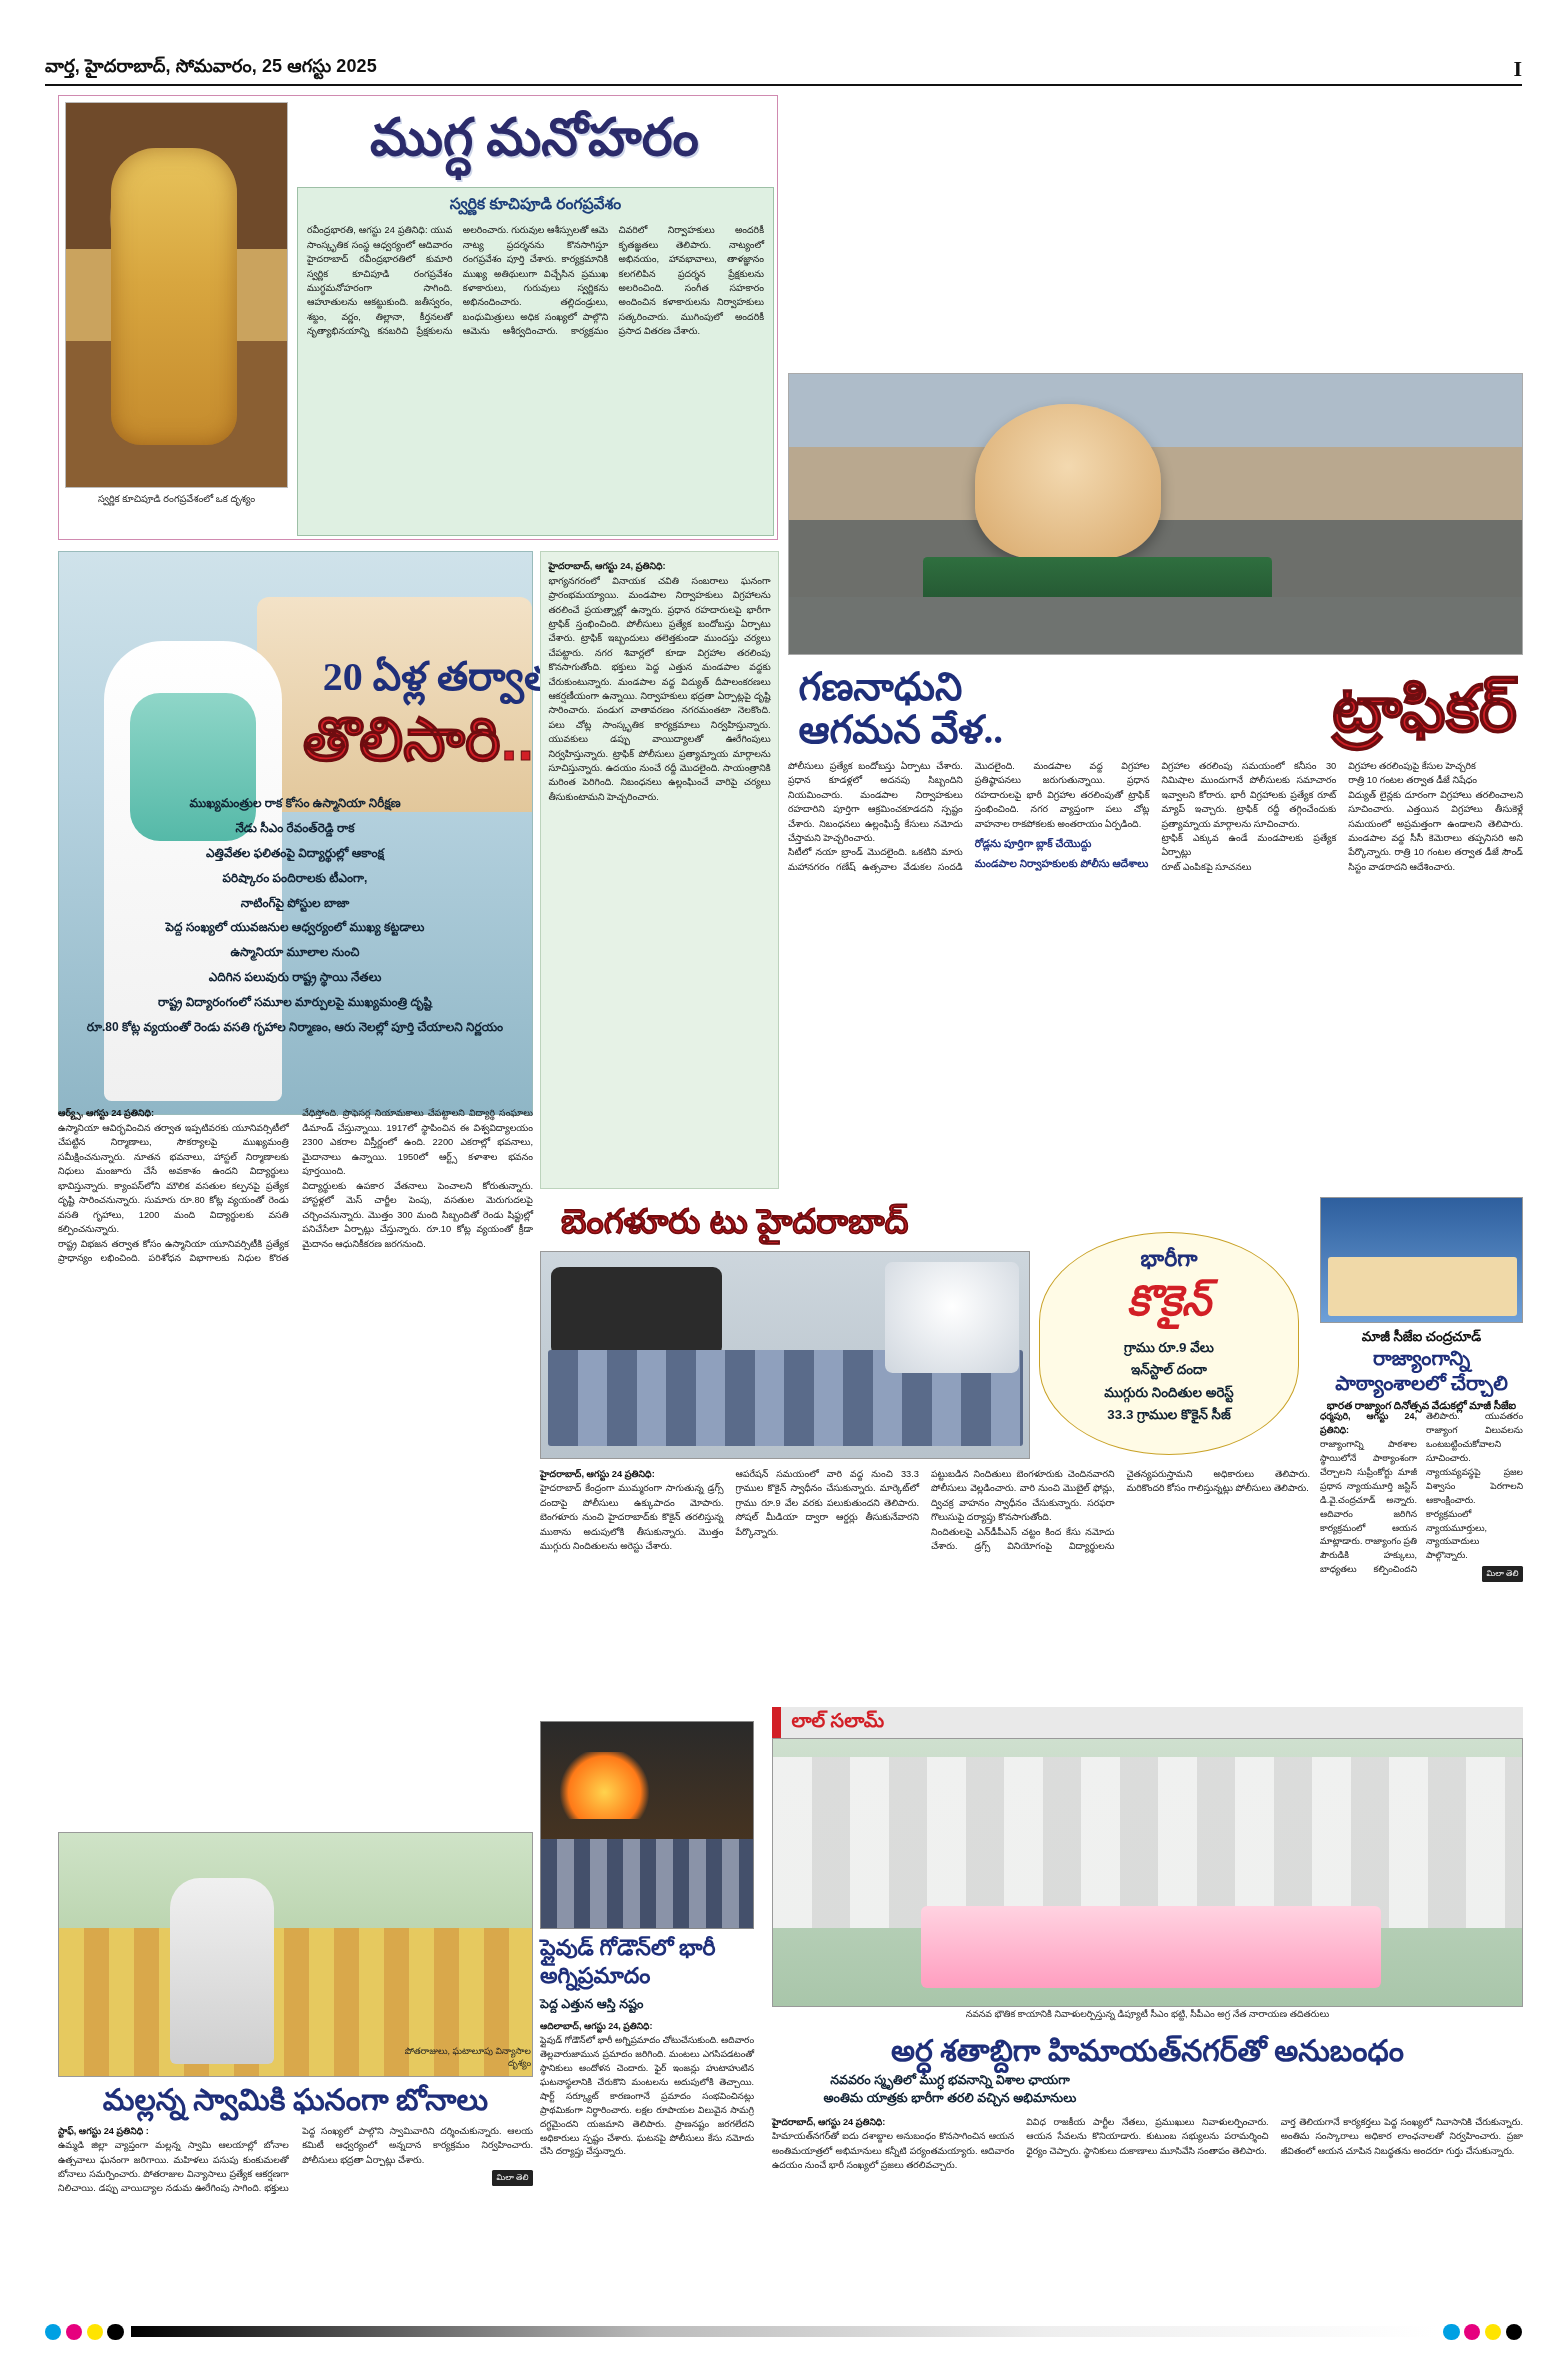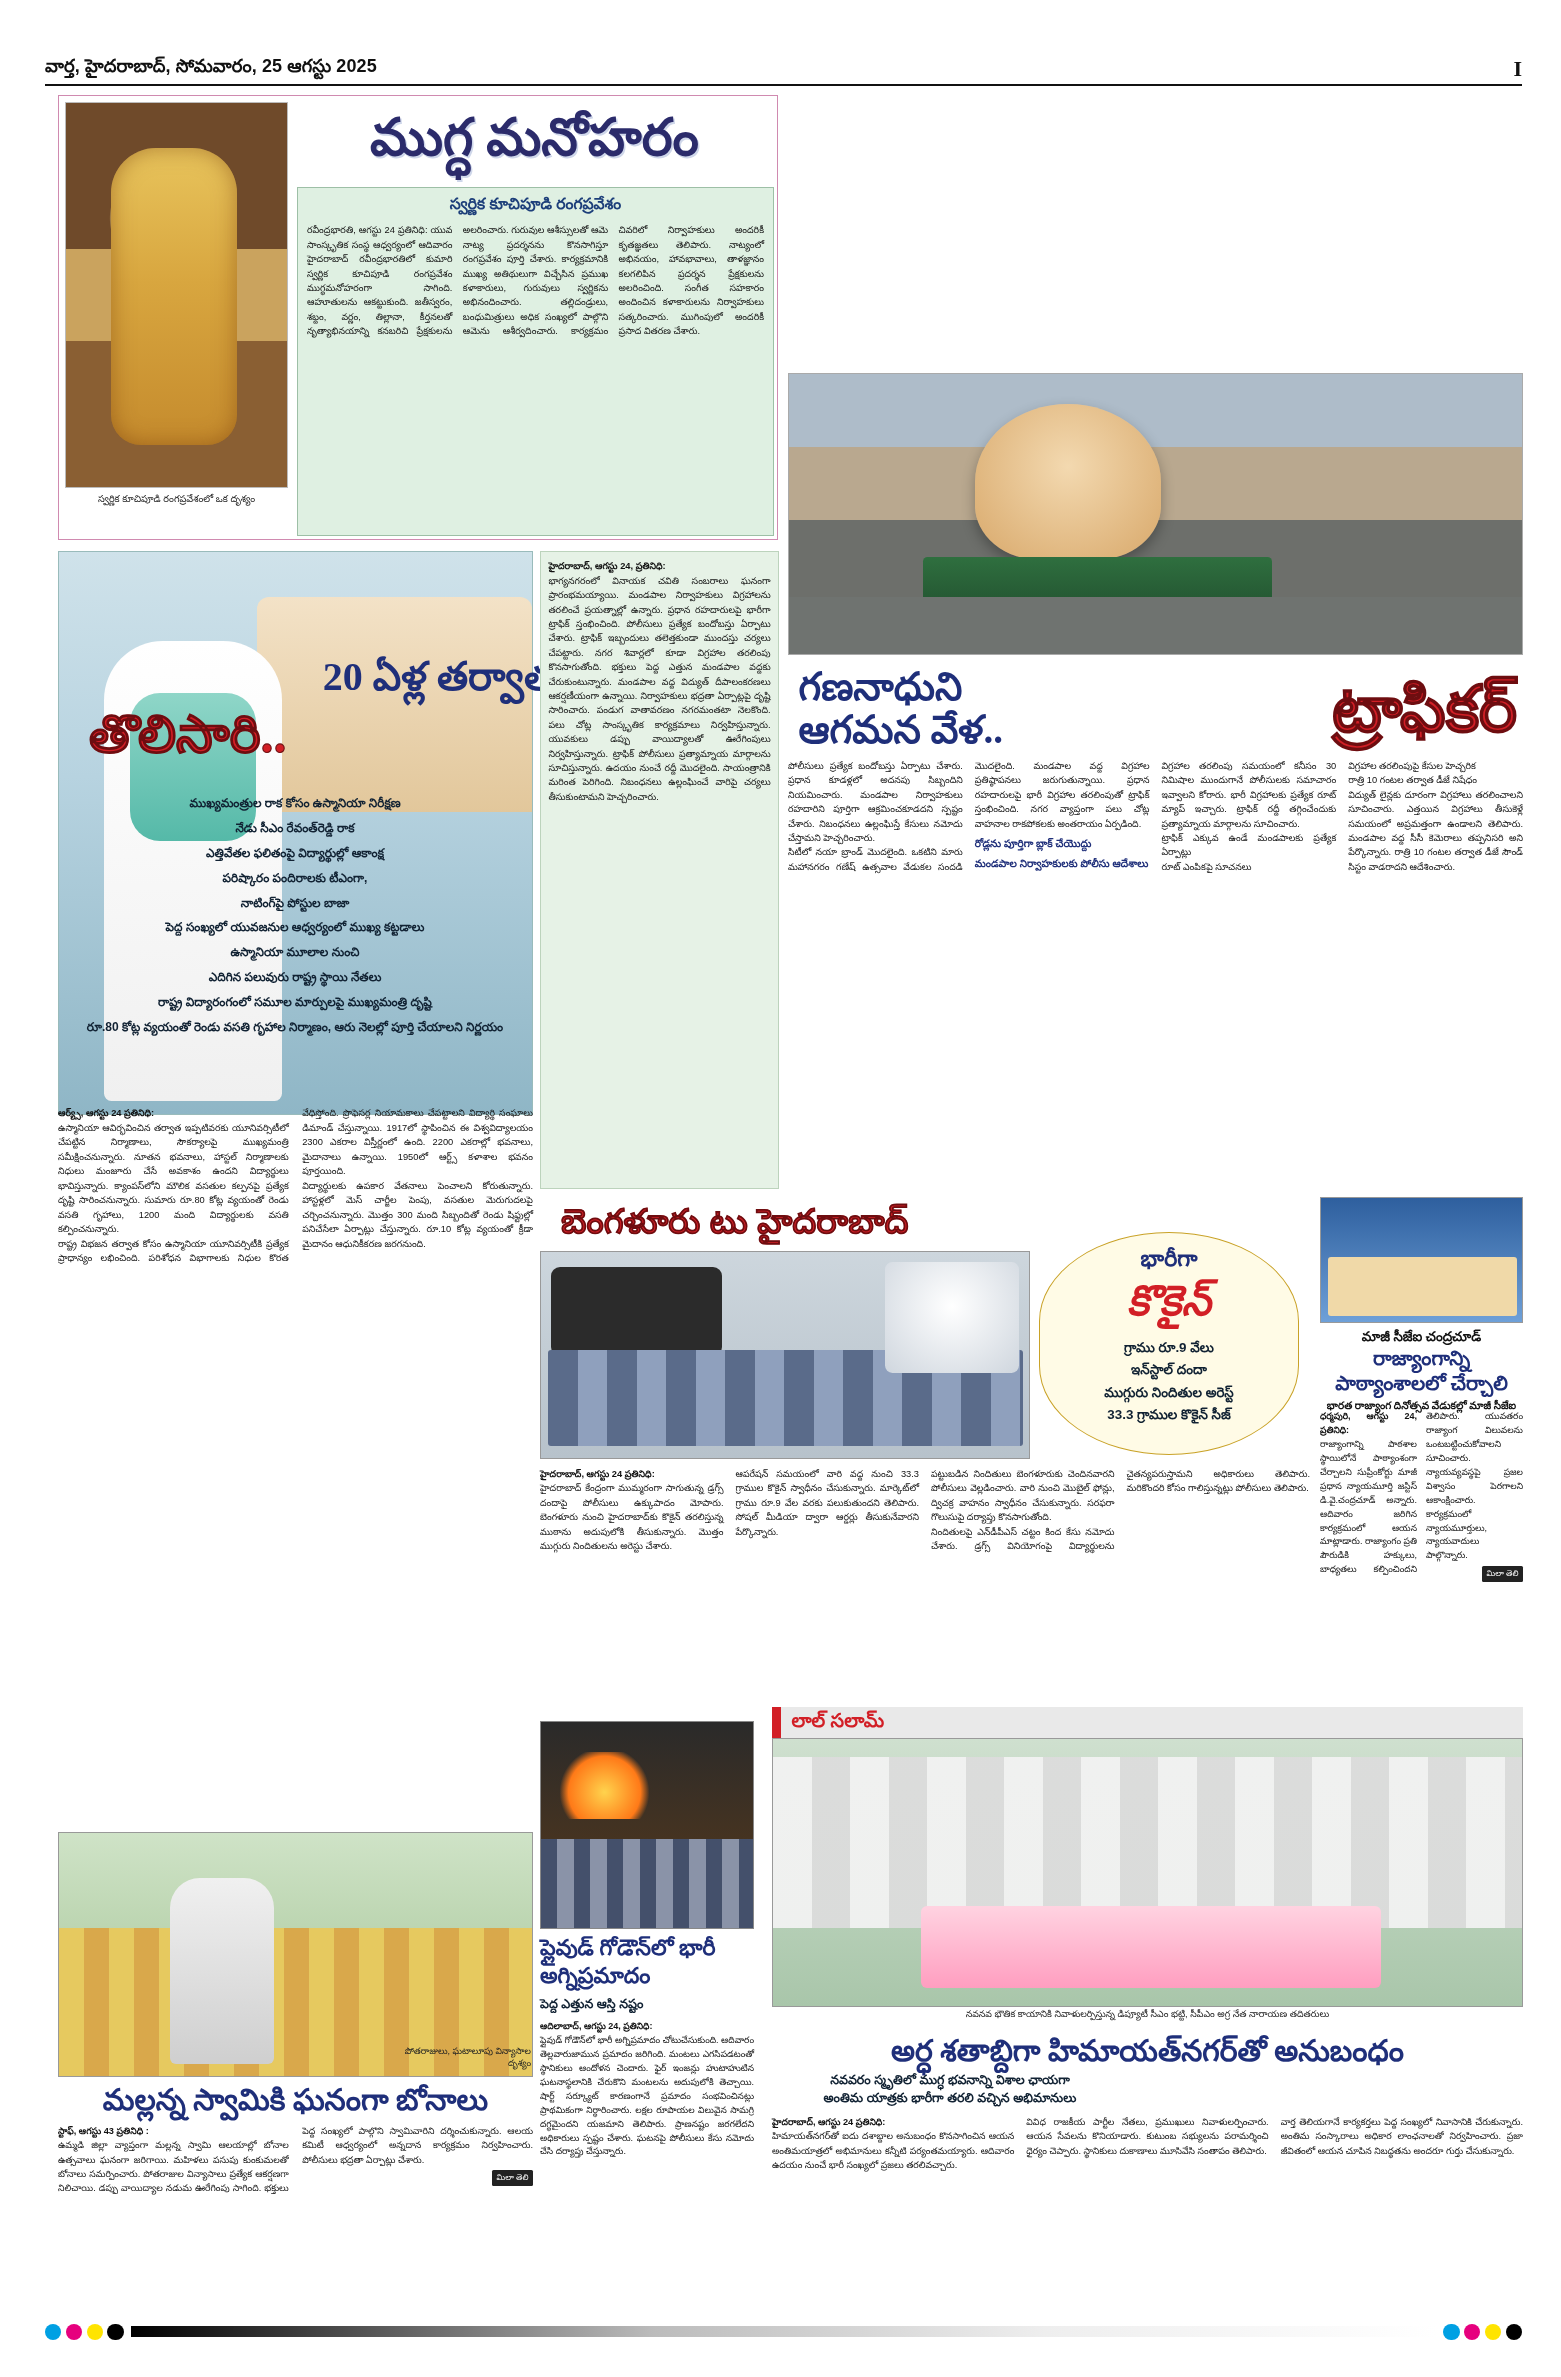--- a/index.html
+++ b/index.html
@@ -159,22 +159,22 @@
     background:linear-gradient(#8fd6c8,#55b9a8);
     border-radius:30px;
   }
   .cm-title-1 {
     position:absolute; left:243px; top:653px; width:312px;
     font-size:40px; font-weight:bold; color:#1f2f7a;
     font-family:"Liberation Serif", serif; text-align:right;
   }
   .cm-title-2 {
     position:absolute; left:89px; top:705px; width:445px;
-    font-size:52px; font-weight:bold; color:#d21f26;
-    font-family:Liberation Serif, serif; text-align:left;
+    font-size:60px; font-weight:bold; color:#d21f26;
+    font-family:Liberation Sans, sans-serif; text-align:right;
     -webkit-text-stroke:1.1px #6e0d10;
   }
   .cm-bullets {
     position:absolute; left:61px; top:793px; width:468px; height:297px;
     font-size:12px; line-height:1.7; color:#123; text-align:center; font-weight:bold;
   }
   .cm-bullets div { margin-bottom:4.5px; }
   .cm-body {
     position:absolute; left:58px; top:1106px; width:475px; height:705px;
     column-count:2; column-gap:13.4px; font-size:9.3px; line-height:1.56; text-align:justify;
@@ -465,21 +465,21 @@
   </div>
   <div class="lal-cap">నవనవ భౌతిక కాయానికి నివాళులర్పిస్తున్న డిప్యూటీ సీఎం భట్టి, సీపీఎం అగ్ర నేత నారాయణ తదితరులు</div>
 
   <div class="bon-photo">
     <div class="crowd"></div>
     <div class="man"></div>
   </div>
   <div class="bon-cap">పోతరాజులు, ఘటాలూపు విన్యాసాల దృశ్యం</div>
   <div class="bon-head">మల్లన్న స్వామికి ఘనంగా బోనాలు</div>
   <div class="bon-body">
-    <div style="font-weight:bold;">స్టాఫ్, ఆగస్టు 43 ప్రతినిధి :</div>
+    <div style="font-weight:bold;">స్టాఫ్, ఆగస్టు 24 ప్రతినిధి :</div>
     <div>ఉమ్మడి జిల్లా వ్యాప్తంగా మల్లన్న స్వామి ఆలయాల్లో బోనాల ఉత్సవాలు ఘనంగా జరిగాయి. మహిళలు పసుపు కుంకుమలతో బోనాలు సమర్పించారు. పోతరాజుల విన్యాసాలు ప్రత్యేక ఆకర్షణగా నిలిచాయి. డప్పు వాయిద్యాల నడుమ ఊరేగింపు సాగింది. భక్తులు పెద్ద సంఖ్యలో పాల్గొని స్వామివారిని దర్శించుకున్నారు. ఆలయ కమిటీ ఆధ్వర్యంలో అన్నదాన కార్యక్రమం నిర్వహించారు. పోలీసులు భద్రతా ఏర్పాట్లు చేశారు.</div>
     <div class="tag-wrap"><span class="tag">మిలా తెలి</span></div>
   </div>
 
   <div class="him-head">అర్ధ శతాబ్దిగా హిమాయత్‌నగర్‌తో అనుబంధం</div>
   <div class="him-sub">
     <div>నవవరం స్మృతిలో ముగ్ధ భవనాన్ని విశాల ఛాయగా</div>
     <div>అంతిమ యాత్రకు భారీగా తరలి వచ్చిన అభిమానులు</div>
   </div>
   <div class="him-body">

